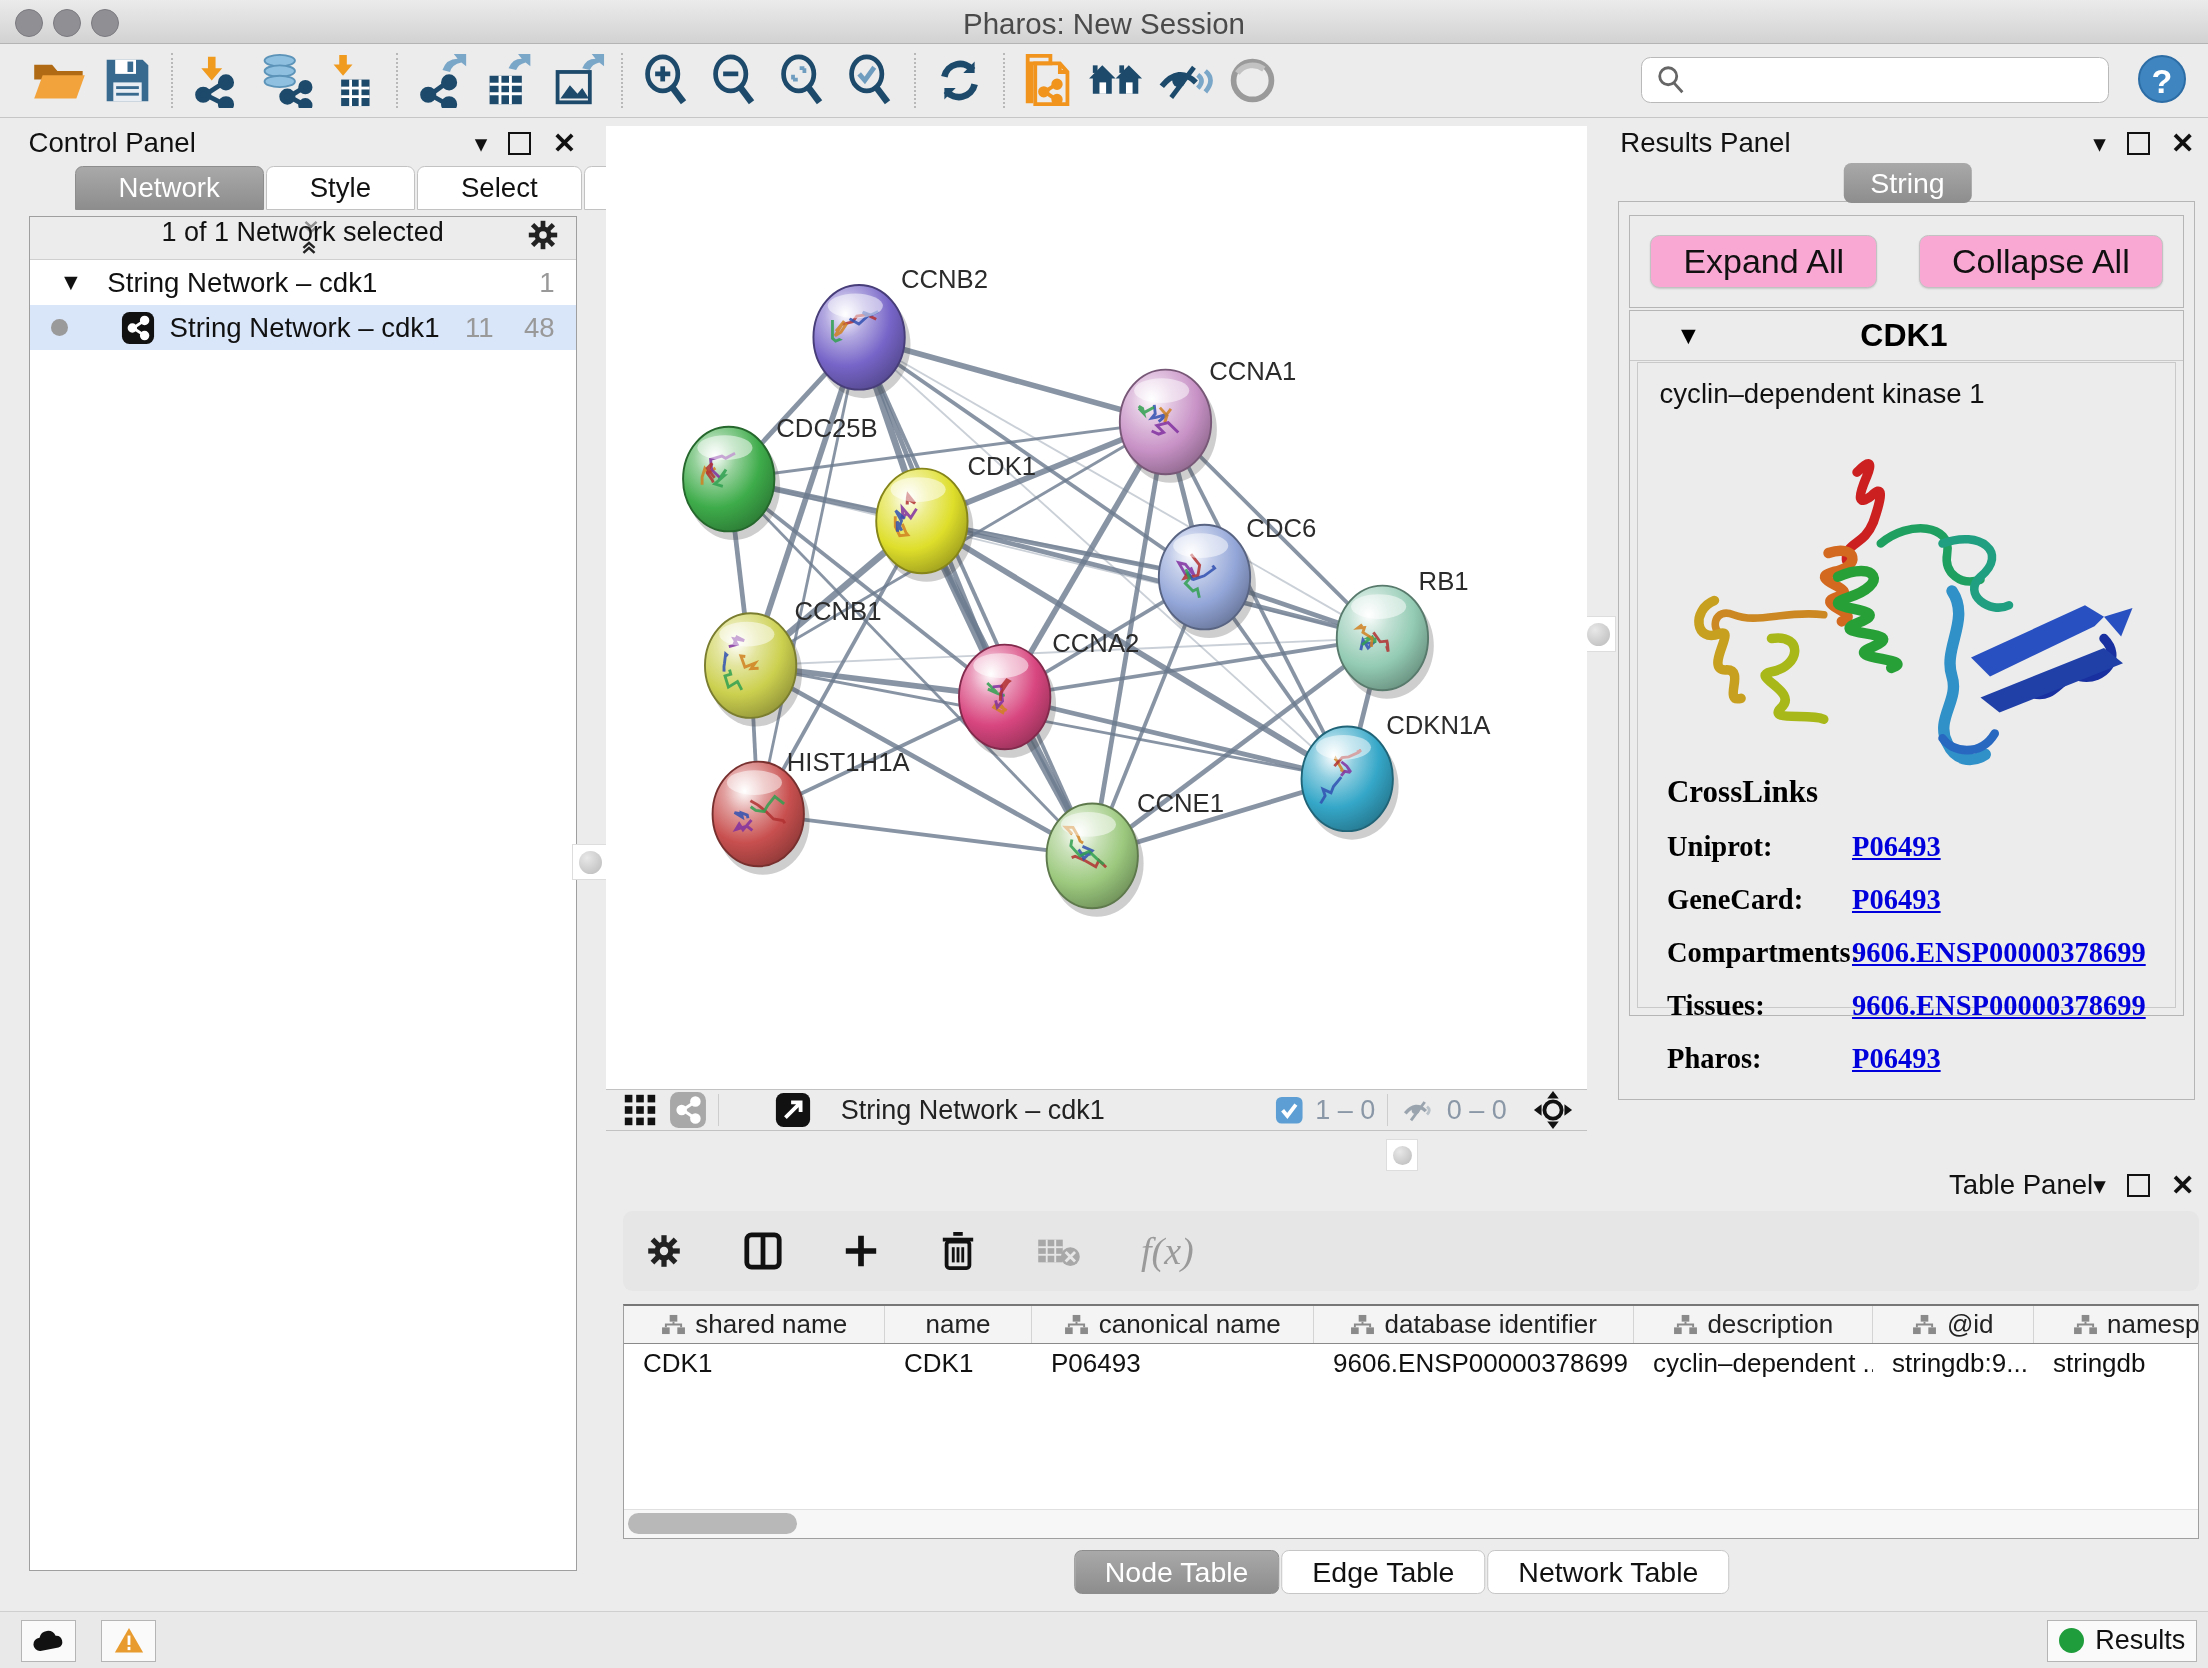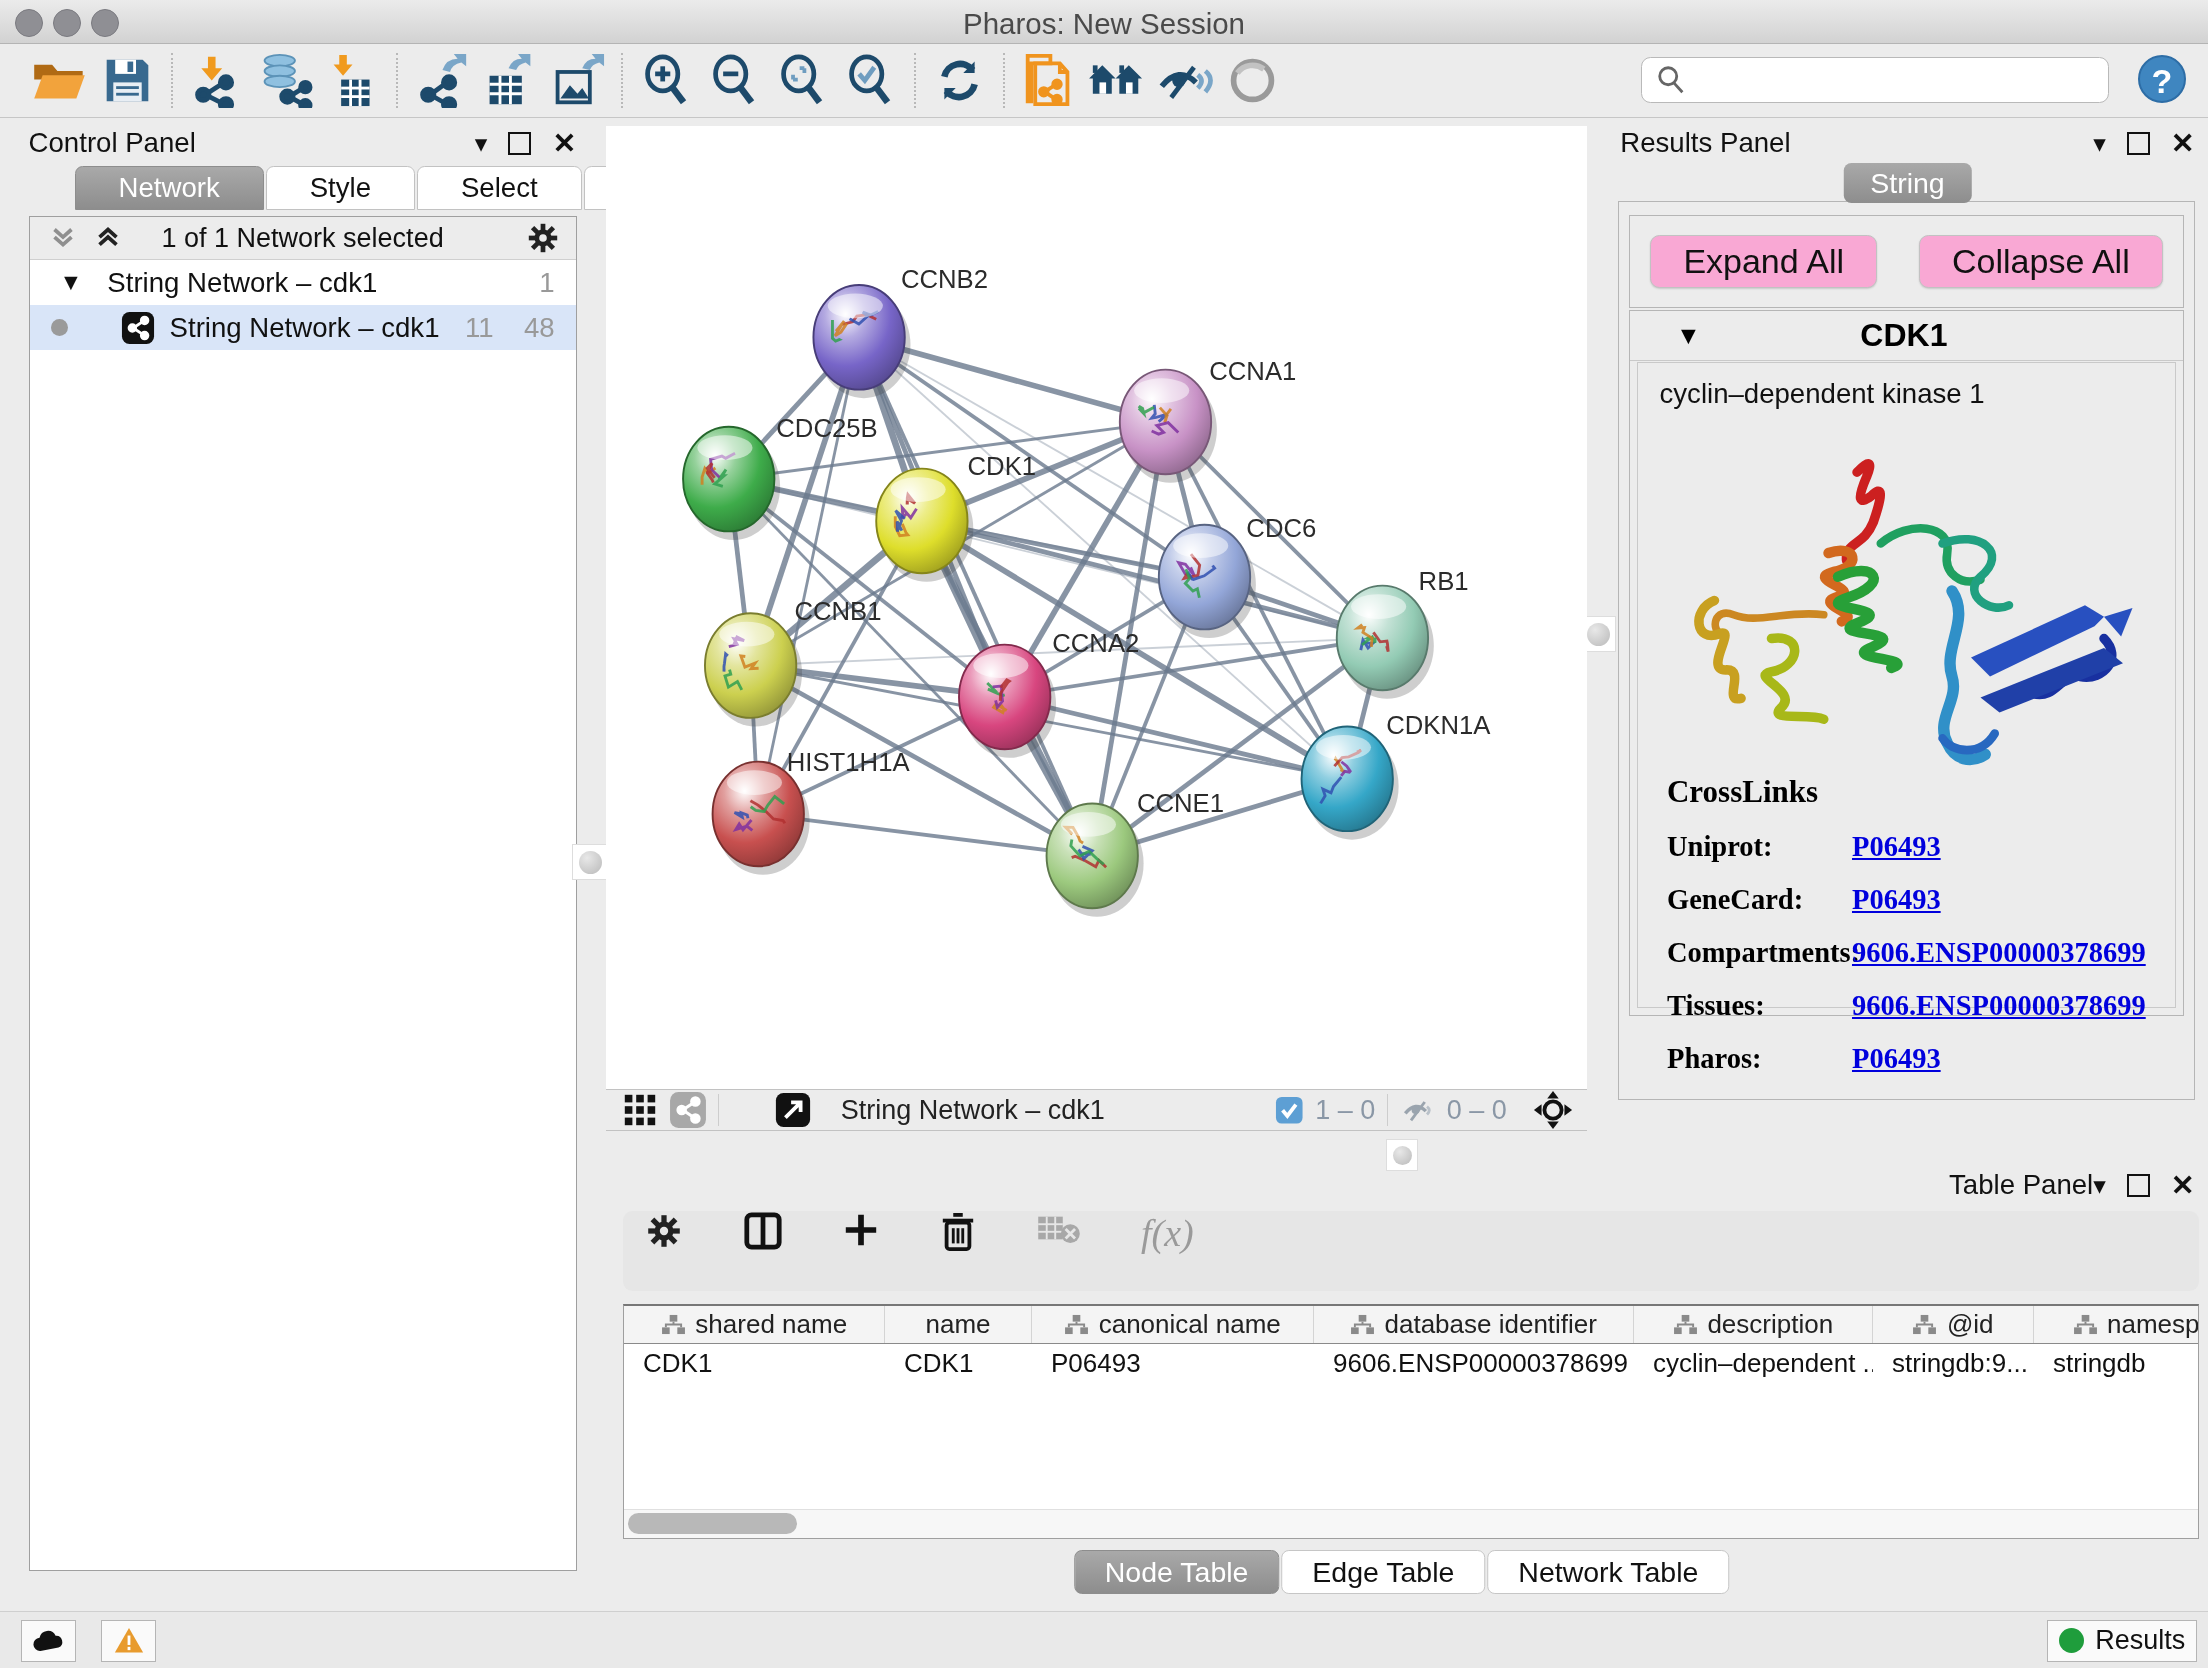--- a/index.html
+++ b/index.html
@@ -21,21 +21,21 @@
   .pc-min{font-size:25px;color:#111;}
   .pc-float{width:19px;height:19px;border:2.9px solid #111;display:inline-block;}
   .pc-close{font-size:28.5px;font-weight:bold;color:#111;}
   
   .control-panel{position:absolute;left:7.6px;top:117px;width:582px;height:1494px;}
   .cp-header{position:absolute;left:21px;right:13.3px;top:9.5px;display:flex;justify-content:space-between;align-items:center;}
   .cp-tabs{position:absolute;left:67px;top:49px;display:flex;}
   .tab-btn{height:42px;padding:0 43px;background:#fff;border:1px solid #c2c2c2;font-size:27.6px;display:flex;align-items:center;border-radius:7.6px 7.6px 0 0;margin-right:1.9px;color:#111;}
   .tab-btn.active{background:linear-gradient(#a9a9a9,#8d8d8d);color:#fff;border-color:#8d8d8d;}
   .cp-box{position:absolute;left:21px;top:99px;width:546px;bottom:40px;background:#fff;border:1.9px solid #9f9f9f;}
-  .cp-toolbar{height:42px;background:#ececec;border-bottom:1px solid #cfcfcf;display:flex;align-items:center;position:relative;}
+  .cp-toolbar{height:42px;background:#ececec;border-bottom:1px solid #cfcfcf;display:flex;align-items:center;position:relative;flex-direction:column;}
   .cp-status{position:absolute;left:0;right:0;text-align:center;font-size:27px;color:#111;}
   .net-row{height:45px;display:flex;align-items:center;font-size:27.6px;color:#111;position:relative;}
   .net-row .count{position:absolute;color:#999;}
   .net-row.selected{background:#d9e5f8;}
   
   .net-canvas{position:absolute;left:606px;top:126px;width:981px;height:963px;background:#fff;}
   .view-toolbar{position:absolute;left:606px;top:1089px;width:981px;height:40px;background:#ececec;border-top:1px solid #c2c2c2;border-bottom:1px solid #c2c2c2;display:flex;align-items:center;font-size:27px;color:#333;}
   .vt-sep{width:0;height:32px;border-left:1.9px solid #cdcdcd;margin:0 11.4px;}
   .right-strip{position:absolute;left:1586px;top:126px;width:21px;height:1002px;background:#ececec;}
   .split-handle{position:absolute;width:34px;height:34px;background:#fff;border:1px solid #ddd;display:flex;align-items:center;justify-content:center;}
@@ -54,21 +54,21 @@
   .rp-inner{position:absolute;left:7.6px;right:7.6px;top:51px;bottom:7.6px;border:1px solid #c9c9c9;background:#ececec;}
   .rp-desc{font-size:27.6px;color:#111;margin:15px 0 0 21px;}
   .crosslinks{position:absolute;left:28.5px;top:411px;font-family:"Liberation Serif",serif;}
   .cl-head{font-size:31px;font-weight:bold;color:#000;}
   .cl-row{display:flex;margin-top:21px;font-size:28.5px;font-weight:bold;}
   .cl-label{width:185px;color:#000;}
   .cl-link{color:#0000dd;text-decoration:underline;}
   
   .table-panel{position:absolute;left:597px;top:1165px;width:1611px;height:446px;}
   .tp-header{position:absolute;left:30px;right:13.3px;top:3.8px;display:flex;justify-content:flex-end;align-items:center;}
-  .tp-toolbar{position:absolute;left:26px;right:9.5px;top:46px;height:80px;background:#e6e6e6;border-radius:9.5px;display:flex;padding-left:21px;gap:59px;}
+  .tp-toolbar{position:absolute;left:26px;right:9.5px;top:46px;height:80px;background:#e6e6e6;border-radius:9.5px;display:flex;align-items:center;padding-left:21px;gap:59px;}
   .tp-table{position:absolute;left:26px;right:9.5px;top:139px;bottom:72px;background:#fff;border:1.9px solid #9f9f9f;border-top:2.9px solid #777;overflow:hidden;}
   .tt-headrow{display:flex;height:37px;background:#f4f4f4;border-bottom:1.9px solid #8a8a8a;}
   .tt-hcell{display:flex;align-items:center;justify-content:center;gap:9.5px;font-size:26px;color:#222;border-right:1px solid #d4d4d4;box-sizing:border-box;flex:0 0 auto;overflow:hidden;white-space:nowrap;}
   .tt-row{display:flex;height:37px;}
   .tt-cell{font-size:26px;color:#111;padding:3.8px 0 0 19px;box-sizing:border-box;flex:0 0 auto;overflow:hidden;white-space:nowrap;}
   .tt-hscroll{position:absolute;left:0;right:0;bottom:0;height:28.5px;background:#f7f7f7;border-top:1px solid #e0e0e0;}
   .tt-thumb{position:absolute;left:3.8px;top:3.8px;width:169px;height:21px;border-radius:10.5px;background:#b8b8b8;}
   .tp-tabs{position:absolute;left:50%;transform:translateX(-50%);bottom:17px;display:flex;}
   .tp-tab{height:42px;padding:0 30px;background:#fff;border:1px solid #c6c6c6;font-size:28.5px;color:#111;display:flex;align-items:center;border-radius:7.6px;margin-right:1.9px;}
   .tp-tab.active{background:linear-gradient(#a9a9a9,#8d8d8d);color:#fff;border-color:#8d8d8d;}

